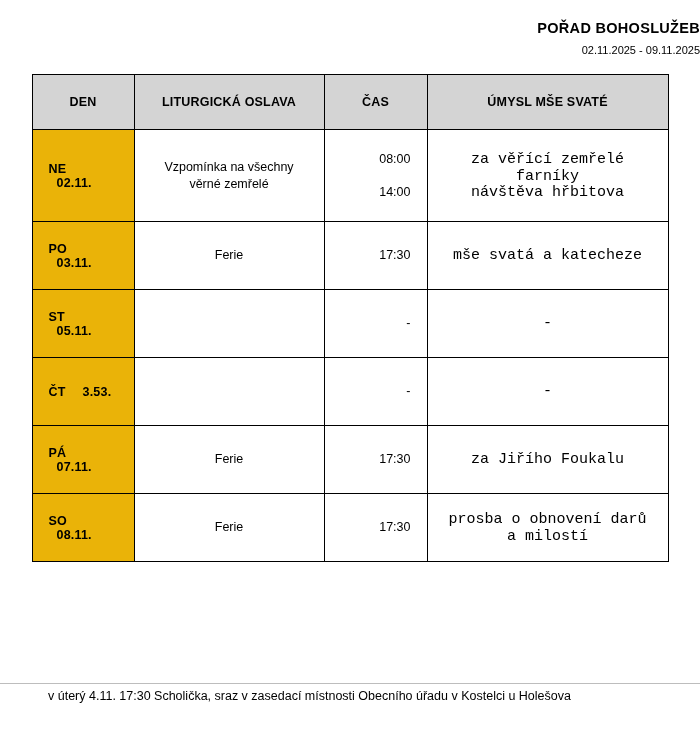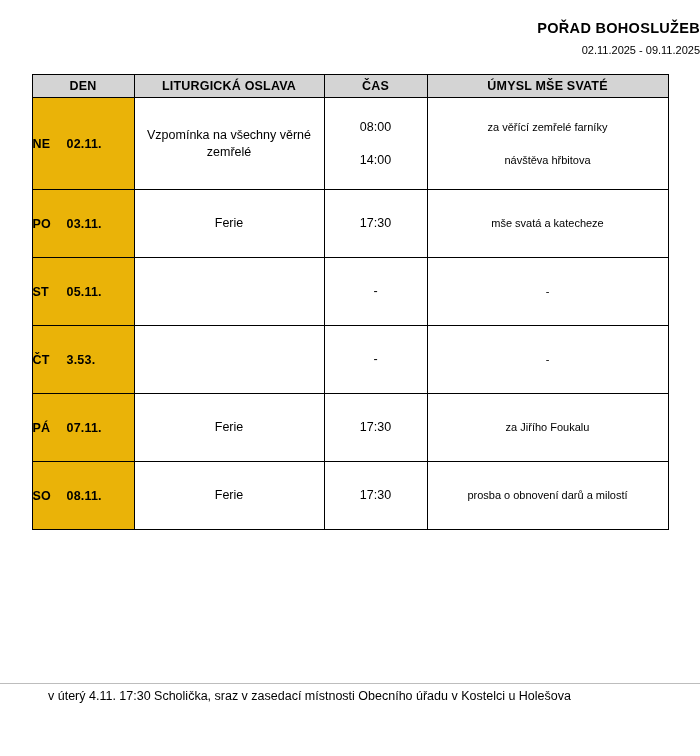--- a/index.html
+++ b/index.html
@@ -48,21 +48,21 @@
   table.schedule {
     border-collapse: collapse;
     margin: 14px auto 0 auto;
     width: 636px;
     table-layout: fixed;
   }
   table.schedule th,
   table.schedule td {
     border: 1px solid #000000;
     vertical-align: middle;
-    padding: 0;
+    padding: 16px;
   }
   table.schedule thead th {
     background: #d4d4d4;
     font-size: 12.5px;
     font-weight: bold;
     height: 22px;
     text-align: center;
     letter-spacing: 0.2px;
   }
   col.c-den { width: 102px; }
@@ -87,28 +87,29 @@
     padding-left: 8px;
   }
   td.lit-cell {
     font-size: 12.5px;
     text-align: center;
     line-height: 17px;
     padding: 2px 6px;
   }
   td.time-cell {
     font-size: 12.5px;
+    text-align: right;
+    line-height: 17px;
+  }
+  td.intent-cell {
+    font-size: 15px;
     text-align: center;
     line-height: 17px;
-  }
-  td.intent-cell {
-    font-size: 11px;
-    text-align: center;
-    line-height: 17px;
     padding: 2px 6px;
+    font-family: Liberation Mono, monospace;
   }
   .sub-row {
     display: block;
     height: 17px;
     line-height: 17px;
   }
   .sub-gap {
     display: block;
     height: 16px;
   }

